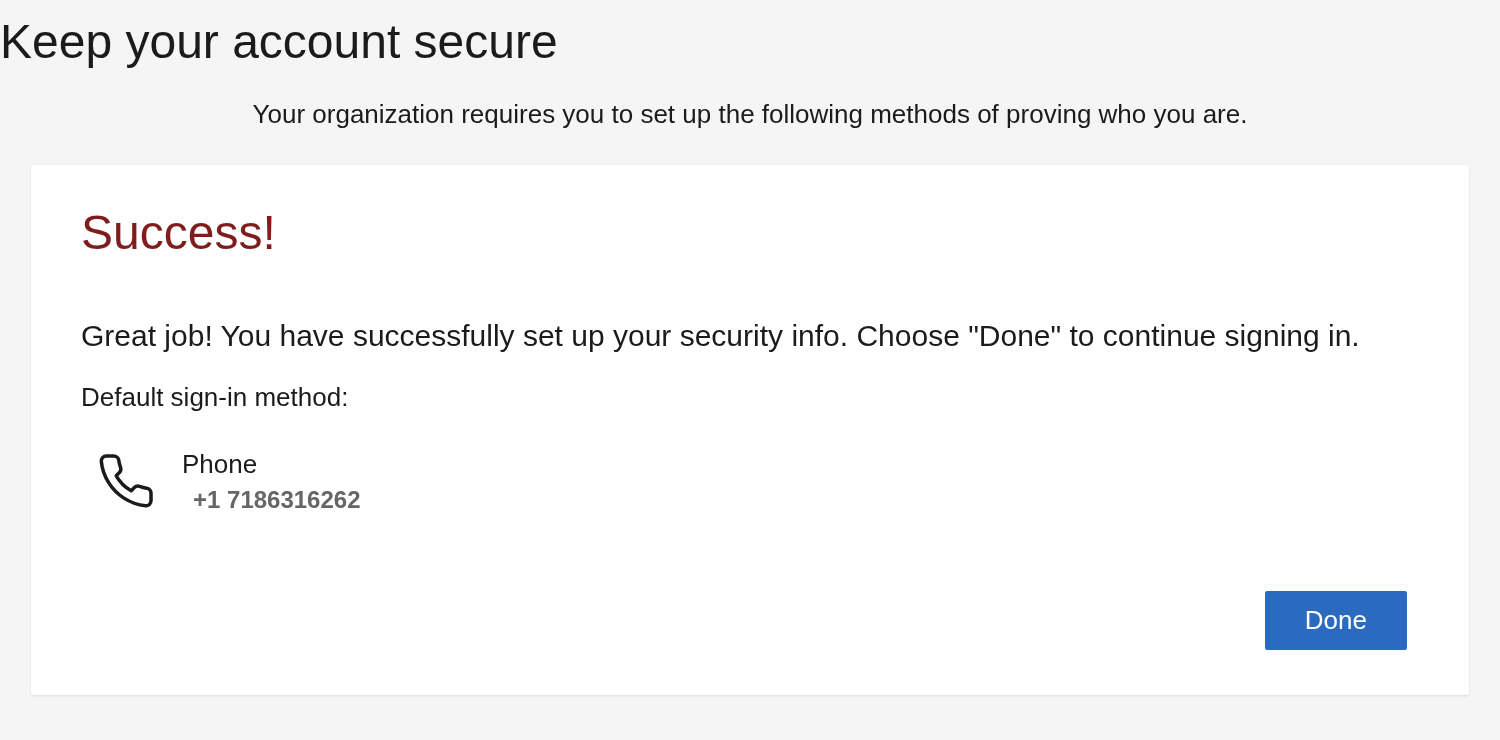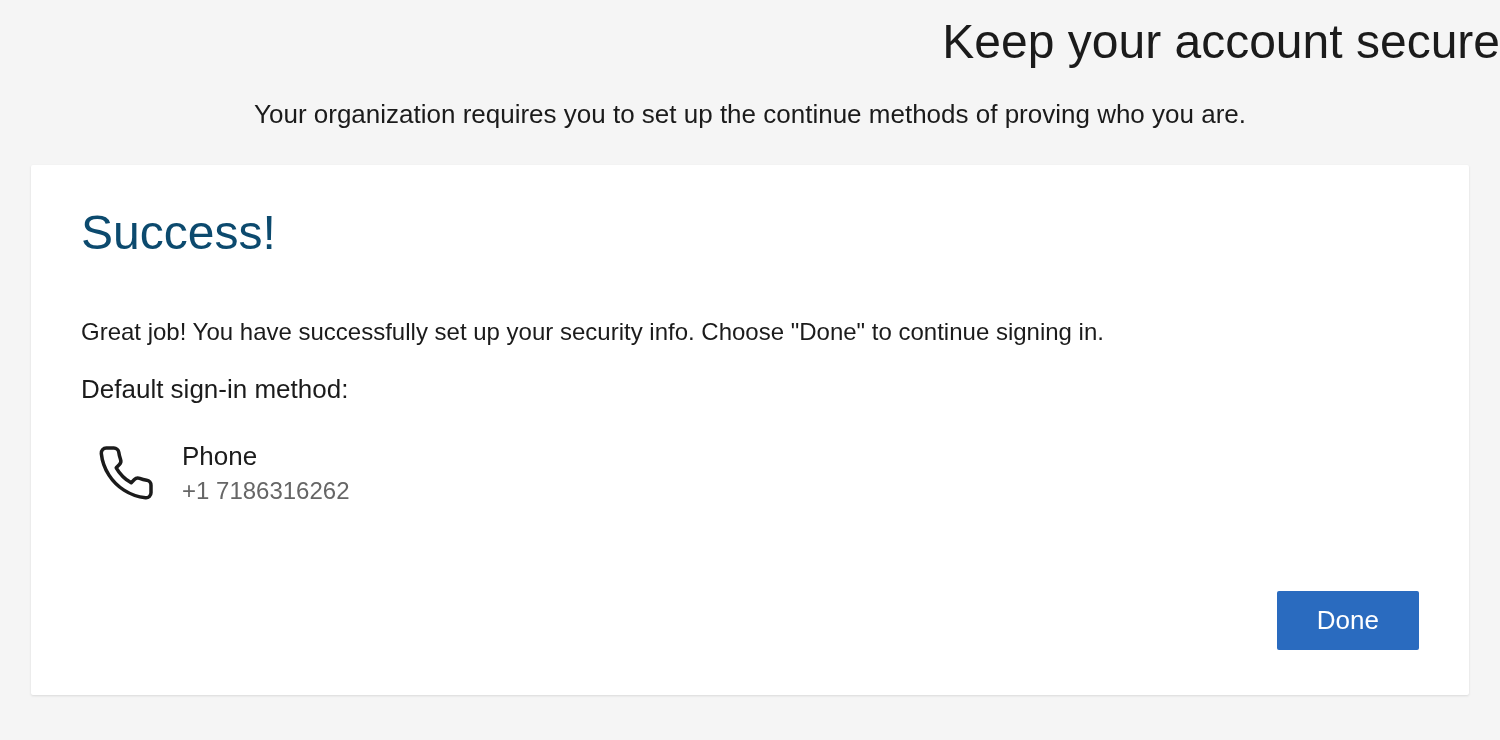--- a/index.html
+++ b/index.html
@@ -9,21 +9,21 @@
     }
     body {
       font-family: 'Segoe UI', -apple-system, BlinkMacSystemFont, sans-serif;
       background-color: #f5f5f5;
       width: 1500px;
       height: 740px;
       overflow: hidden;
       color: #1b1b1b;
     }
     .page-title {
-      text-align: right;
+      text-align: left;
       font-size: 48px;
       font-weight: 400;
       color: #1b1b1b;
       margin-top: 14px;
       margin-bottom: 30px;
     }
     .page-subtitle {
       text-align: center;
       font-size: 26px;
       font-weight: 400;
@@ -36,25 +36,25 @@
       margin: 0 auto;
       padding: 40px 50px 45px 50px;
       box-shadow: 0 1px 3px rgba(0,0,0,0.08), 0 1px 2px rgba(0,0,0,0.04);
       border-radius: 2px;
       position: relative;
       min-height: 530px;
     }
     .success-title {
       font-size: 48px;
       font-weight: 400;
-      color: #0c4a6e;
+      color: #7f1d1d;
       margin-bottom: 55px;
     }
     .success-message {
-      font-size: 24px;
+      font-size: 30px;
       font-weight: 400;
       color: #1b1b1b;
       margin-bottom: 25px;
       line-height: 1.4;
     }
     .default-method-label {
       font-size: 26px;
       font-weight: 400;
       color: #1b1b1b;
       margin-bottom: 35px;
@@ -76,44 +76,45 @@
       gap: 2px;
     }
     .method-name {
       font-size: 26px;
       font-weight: 400;
       color: #1b1b1b;
       line-height: 1.3;
     }
     .method-value {
       font-size: 24px;
-      font-weight: 400;
+      font-weight: 700;
       color: #666666;
       line-height: 1.3;
+      margin-left: 11px;
     }
     .done-button {
       position: absolute;
-      right: 50px;
+      right: 62px;
       bottom: 45px;
       background-color: #2a6bbf;
       color: #ffffff;
       border: none;
       padding: 14px 40px;
       font-size: 26px;
       font-family: inherit;
       font-weight: 400;
       cursor: pointer;
       border-radius: 2px;
     }
   </style>
 </head>
 <body>
 
 <h1 class="page-title">Keep your account secure</h1>
-<p class="page-subtitle">Your organization requires you to set up the continue methods of proving who you are.</p>
+<p class="page-subtitle">Your organization requires you to set up the following methods of proving who you are.</p>
 
 <div class="card">
   <h2 class="success-title">Success!</h2>
   <p class="success-message">Great job! You have successfully set up your security info. Choose "Done" to continue signing in.</p>
   <p class="default-method-label">Default sign-in method:</p>
   <div class="method-row">
     <span class="phone-icon">
       <svg viewBox="0 0 24 24" fill="none" stroke="#1b1b1b" stroke-width="1.4" stroke-linecap="round" stroke-linejoin="round">
         <path d="M22 16.92v3a2 2 0 0 1-2.18 2 19.79 19.79 0 0 1-8.63-3.07 19.5 19.5 0 0 1-6-6 19.79 19.79 0 0 1-3.07-8.67A2 2 0 0 1 4.11 2h3a2 2 0 0 1 2 1.72c.127.96.362 1.903.7 2.81a2 2 0 0 1-.45 2.11L8.09 9.91a16 16 0 0 0 6 6l1.27-1.27a2 2 0 0 1 2.11-.45c.907.338 1.85.573 2.81.7A2 2 0 0 1 22 16.92z"></path>
       </svg>

